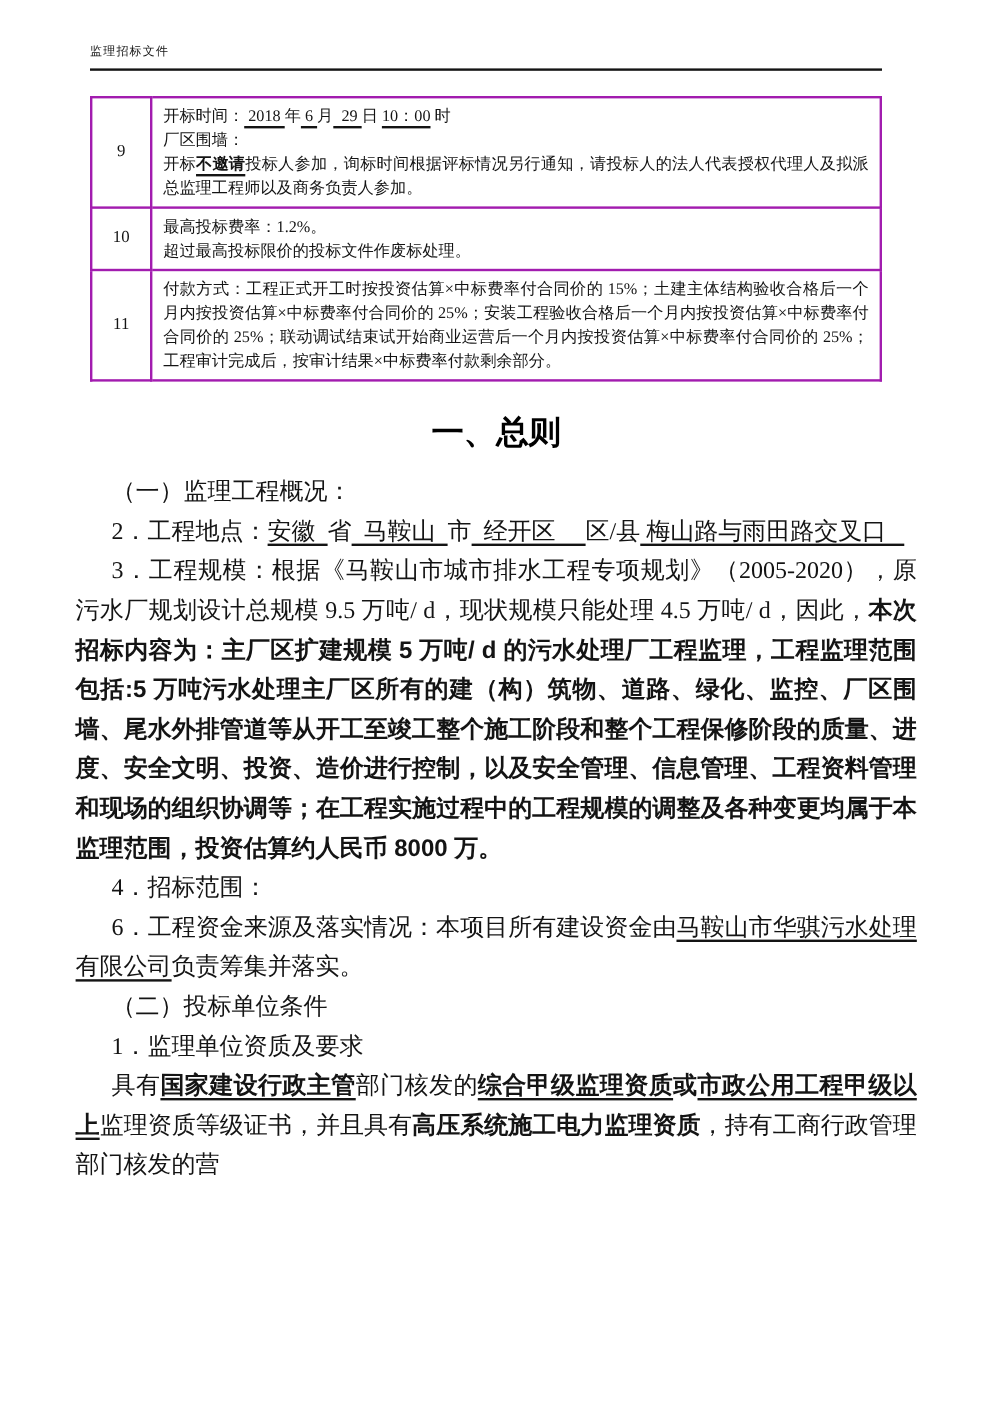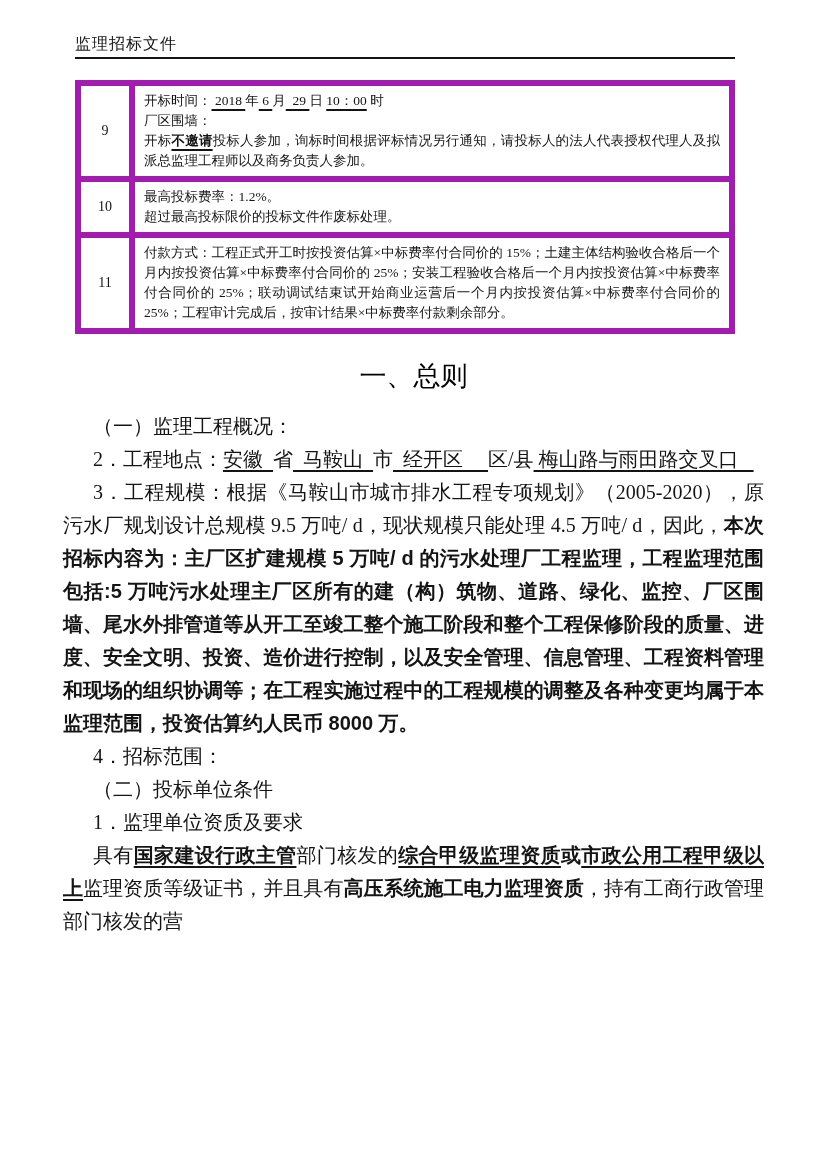--- a/index.html
+++ b/index.html
@@ -4,34 +4,34 @@
 <style>
   html,body{margin:0;padding:0;background:#e8e8e8;}
   .page{
     width:827px;height:1169px;margin:0 auto;background:#ffffff;
     box-sizing:border-box;padding:36px 63px 40px 63px;
     font-family:"Liberation Serif","DejaVu Serif",serif;color:#141414;
     overflow:hidden;
   }
   .doc-header{
     margin-left:12px;width:660px;box-sizing:border-box;
-    font-size:16px;line-height:16px;letter-spacing:1px;
+    font-size:10px;line-height:16px;letter-spacing:1px;
     padding-bottom:5px;border-bottom:2px solid #141414;
   }
   .info-table{
     margin:21px 0 0 12px;width:660px;border-collapse:collapse;table-layout:fixed;
     font-size:13.5px;line-height:20px;
   }
-  .info-table td{border:6px solid #a21caf;padding:5px 9px;vertical-align:middle;}
+  .info-table td{border:2px solid #a21caf;padding:5px 9px;vertical-align:middle;}
   .info-table td.num{width:44px;text-align:center;font-size:14px;padding:5px 2px;}
   .cell-line{text-align:justify;}
   .section-heading{
     margin:22px 0 0 0;text-align:center;
     font-family:"Liberation Sans","DejaVu Sans",sans-serif;
-    font-weight:400;font-size:27px;line-height:40px;color:#000;
+    font-weight:700;font-size:27px;line-height:40px;color:#000;
   }
   .body-text{margin-top:14px;}
   .para{margin:0;font-size:20px;line-height:33px;text-align:justify;}
   .para.indent{text-indent:30px;}
   .para.tight{line-height:25px;margin:4px 0 2px 0;}
   .rt span{white-space:pre-wrap;}
   span.b{font-family:"Liberation Sans","DejaVu Sans",sans-serif;font-weight:700;}
   span.u{text-decoration:underline;text-underline-offset:4px;text-decoration-thickness:1.5px;}
   span.b.u{text-decoration-thickness:2px;}
 </style>
@@ -70,18 +70,19 @@
     </tbody>
   </table>
 
   <h1 class="section-heading">一、总则</h1>
 
   <div class="body-text">
     <p class="para indent rt"><span>（一）监理工程概况：</span></p>
     <p class="para indent rt"><span>2．工程地点：</span><span class="u">安徽  </span><span>省</span><span class="u">  马鞍山  </span><span>市</span><span class="u">  经开区     </span><span>区/县</span><span class="u"> 梅山路与雨田路交叉口   </span></p>
     <p class="para indent rt"><span>3．工程规模：根据《马鞍山市城市排水工程专项规划》（2005-2020），原污水厂规划设计总规模 9.5 万吨/ d，现状规模只能处理 4.5 万吨/ d，因此，</span><span class="b">本次招标内容为：主厂区扩建规模 5 万吨/ d 的污水处理厂工程监理，工程监理范围包括:5 万吨污水处理主厂区所有的建（构）筑物、道路、绿化、监控、厂区围墙、尾水外排管道等从开工至竣工整个施工阶段和整个工程保修阶段的质量、进度、安全文明、投资、造价进行控制，以及安全管理、信息管理、工程资料管理和现场的组织协调等；在工程实施过程中的工程规模的调整及各种变更均属于本监理范围，投资估算约人民币 8000 万。</span></p>
     <p class="para indent rt"><span>4．招标范围：</span></p>
+    <p class="para indent rt"><span>6．工程资金来源及落实情况：本项目所有建设资金由</span><span class="u">马鞍山市华骐污水处理有限公司</span><span>负责筹集并落实。</span></p>
     <p class="para indent rt"><span>（二）投标单位条件</span></p>
     <p class="para indent rt"><span>1．监理单位资质及要求</span></p>
     <p class="para indent rt"><span>具有</span><span class="b u">国家建设行政主管</span><span>部门核发的</span><span class="b u">综合甲级监理资质</span><span class="b">或</span><span class="b u">市政公用工程甲级以上</span><span>监理资质等级证书，并且具有</span><span class="b">高压系统施工电力监理资质</span><span>，持有工商行政管理部门核发的营</span></p>
   </div>
 
 </div>
 
 </body></html>

